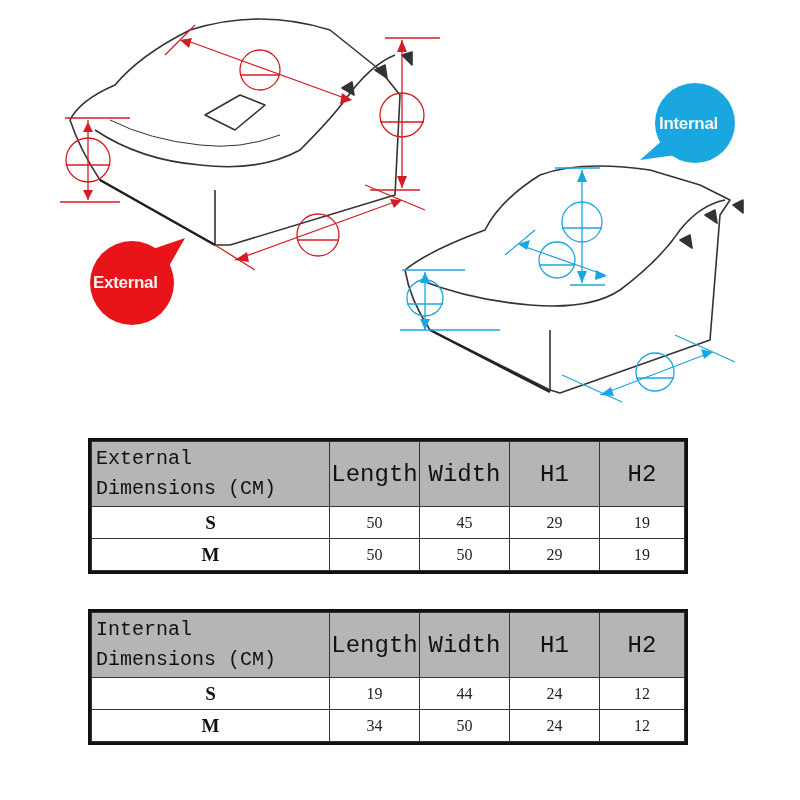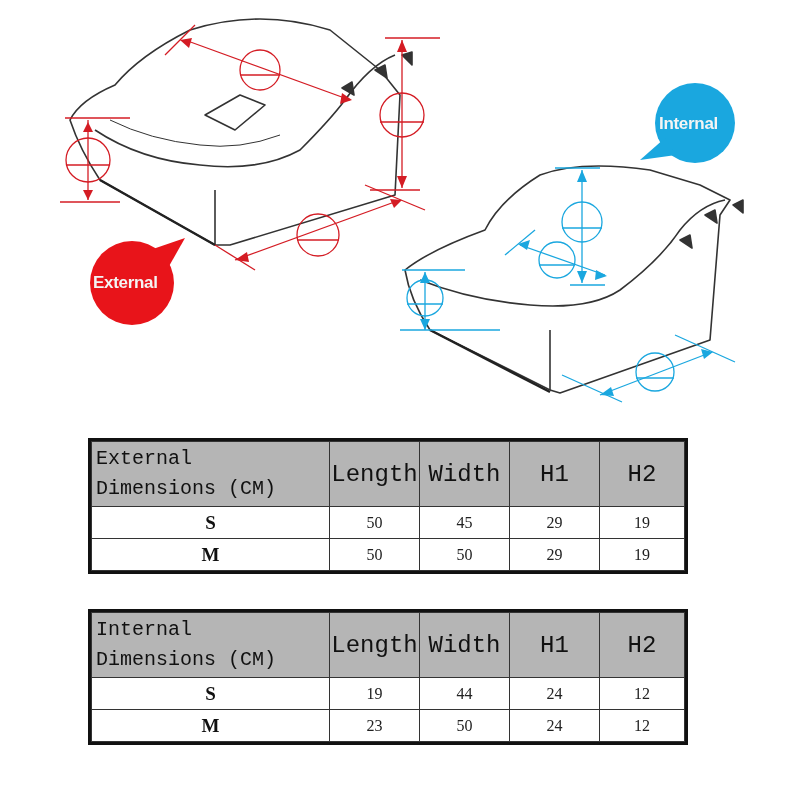--- a/index.html
+++ b/index.html
@@ -181,20 +181,20 @@
     <tbody>
       <tr>
         <td class="size">S</td>
         <td>19</td>
         <td>44</td>
         <td>24</td>
         <td>12</td>
       </tr>
       <tr>
         <td class="size">M</td>
-        <td>23</td>
+        <td>34</td>
         <td>50</td>
         <td>24</td>
         <td>12</td>
       </tr>
     </tbody>
   </table>
 </div>
 
 </body></html>

